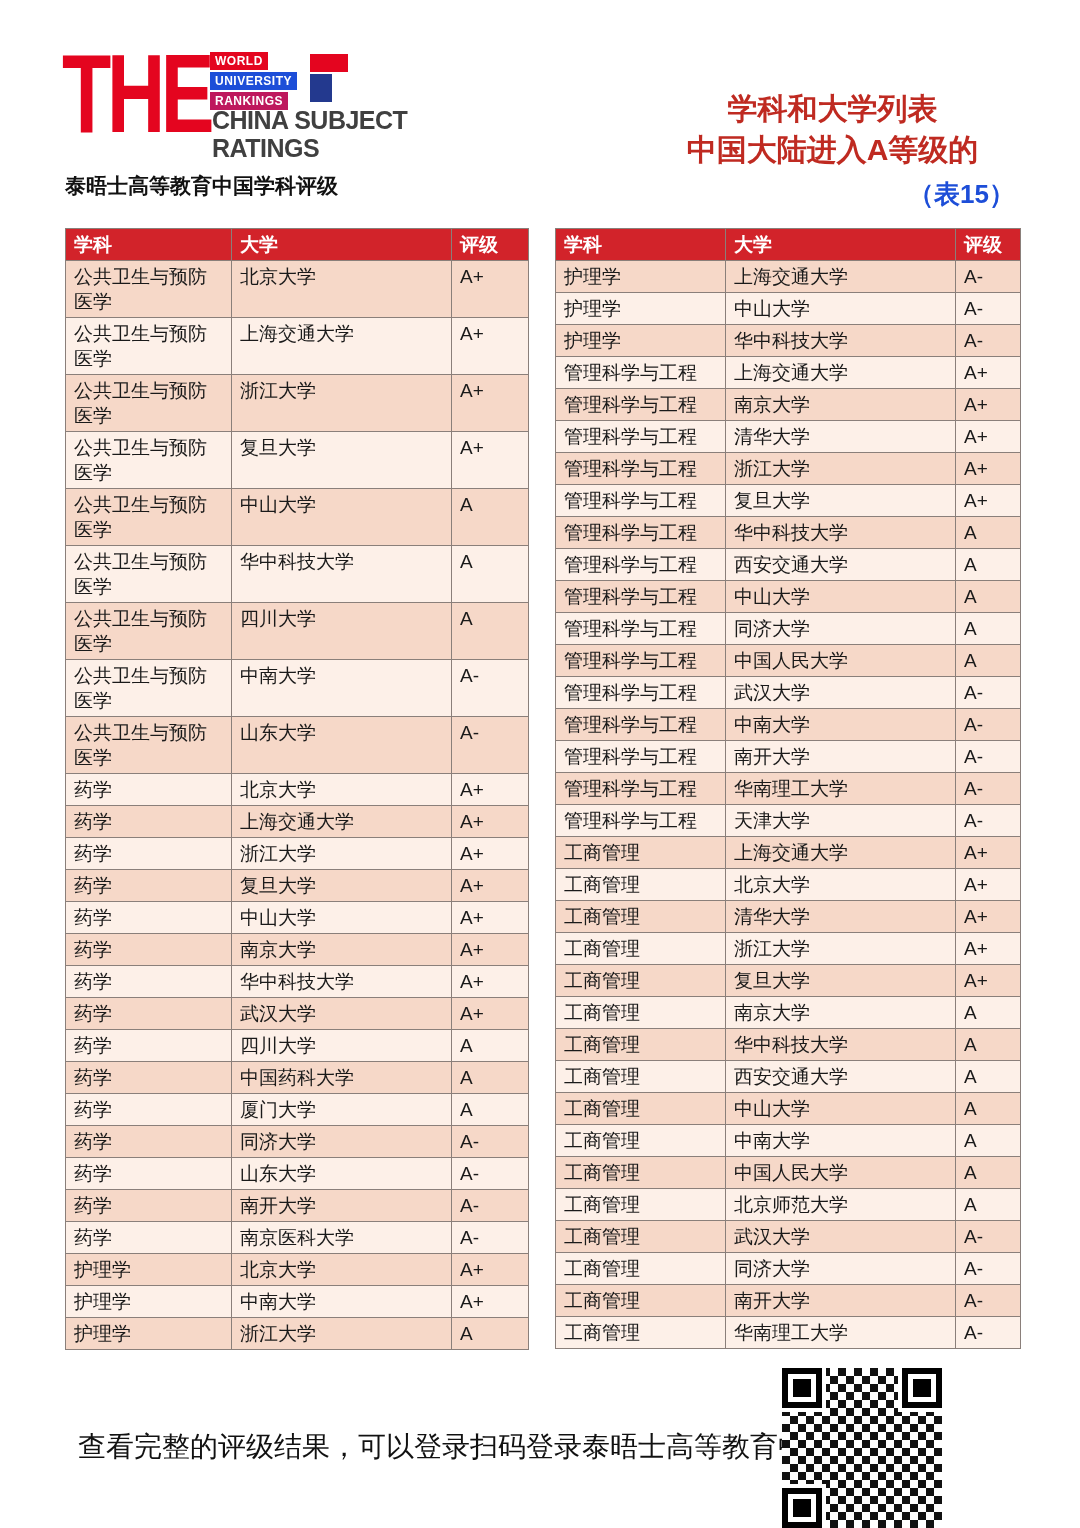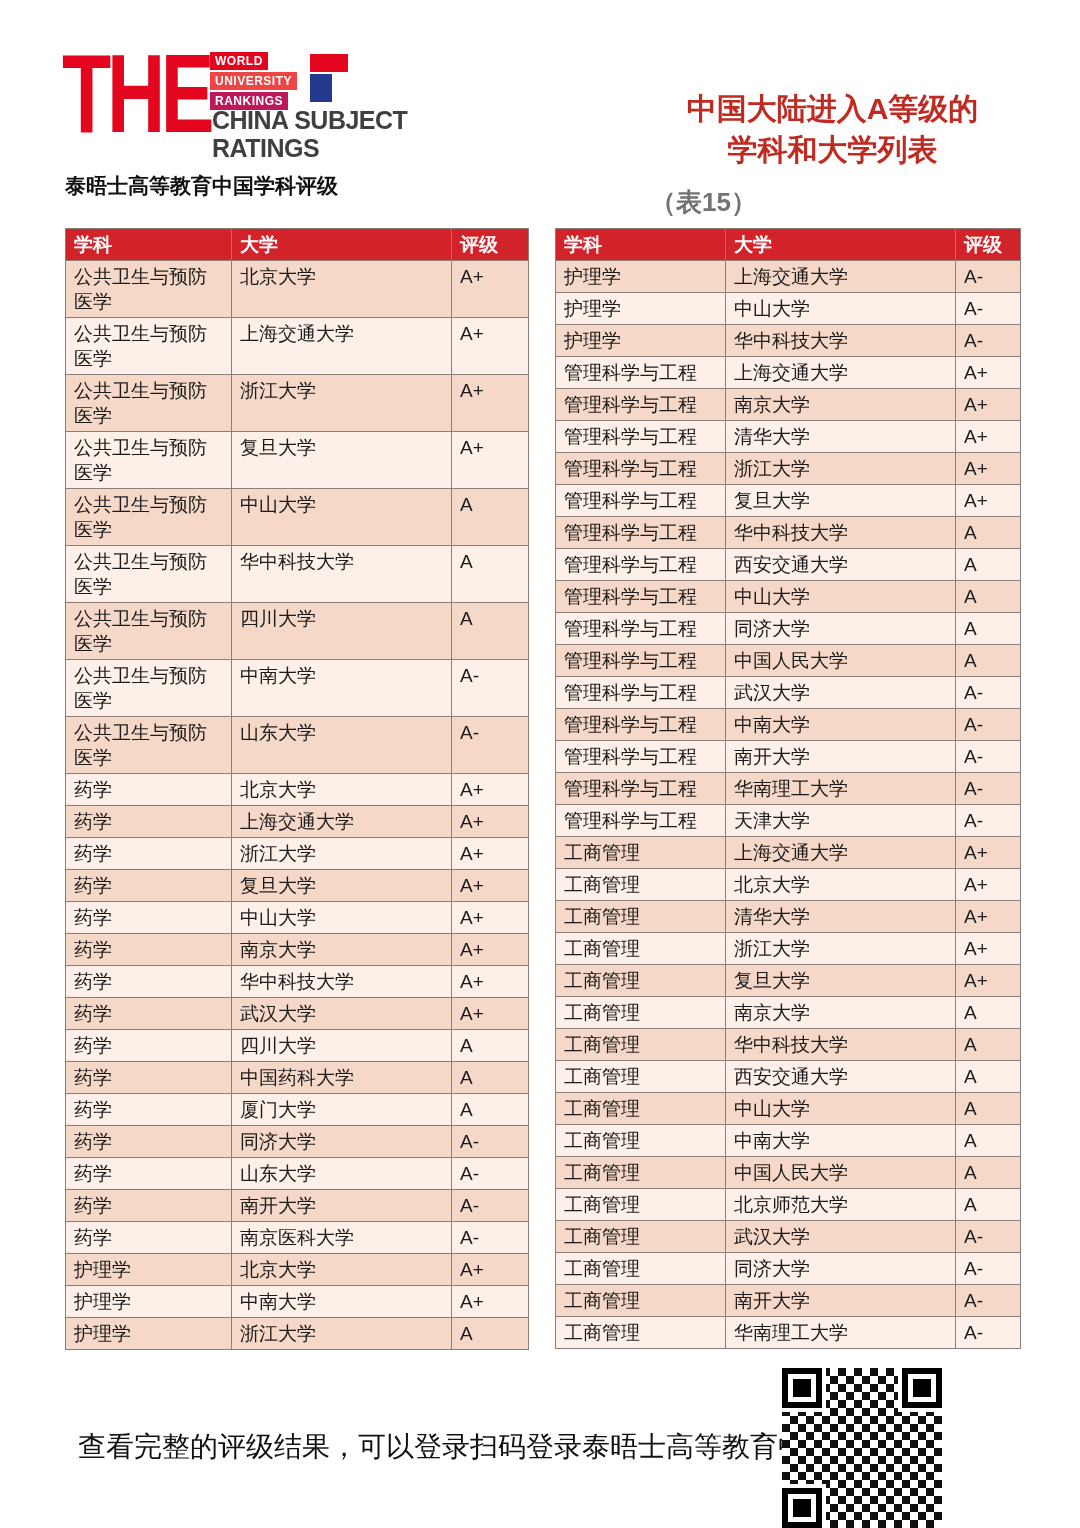--- a/index.html
+++ b/index.html
@@ -10,33 +10,33 @@
   .the-word {
     position: absolute; left: 62px; top: 44px;
     font-size: 112px; line-height: 100px; font-weight: 800;
     color: #e4051f; letter-spacing: -6px;
     transform: scaleX(0.72); transform-origin: left top;
   }
   .logo-tags { position: absolute; left: 210px; top: 52px; width: 160px; }
   .tag { display: table; color: #fff; font-size: 12px; font-weight: 700;
          letter-spacing: 0.5px; padding: 2px 5px; margin-bottom: 2px; }
   .tag-world { background: #e4051f; }
-  .tag-university { background: #ef4444; }
+  .tag-university { background: #1d4ed8; }
   .tag-rankings { background: #be185d; }
   .flag-red  { position: absolute; left: 100px; top: 2px;  width: 38px; height: 18px; background: #e4051f; }
   .flag-blue { position: absolute; left: 100px; top: 22px; width: 22px; height: 28px; background: #23398e; }
   .china-subject-lines { position: absolute; left: 212px; top: 106px; color: #404040;
     font-size: 25px; line-height: 28px; font-weight: 700; letter-spacing: -0.5px; }
   .logo-subtitle { position: absolute; left: 65px; top: 172px;
     font-size: 21px; font-weight: 700; color: #111; }
 
   
   .title-block { position: absolute; left: 650px; top: 88px; width: 365px; }
   .title-line { text-align: center; color: #bf2a21; font-size: 30px; line-height: 41px; font-weight: 700; }
-  .table-number { text-align: left; color: #737373; font-size: 26px; line-height: 34px; font-weight: 600; margin-top: 15px; }
+  .table-number { text-align: right; color: #1d4ed8; font-size: 26px; line-height: 34px; font-weight: 600; margin-top: 7px; }
 
   
   table { border-collapse: collapse; table-layout: fixed; position: absolute; padding-left: 29px; }
   .table-left  { left: 65px;  top: 228px; width: 463px; }
   .table-right { left: 555px; top: 228px; width: 465px; }
   th, td { border: 1px solid #8a7f7a; padding: 3px 8px; font-size: 19px;
            line-height: 25px; text-align: left; vertical-align: top; overflow: hidden; }
   thead th { background: #d2232a; color: #ffffff; font-weight: 700; }
   tbody tr:nth-of-type(odd)  { background: #f6d8c8; }
   tbody tr:nth-of-type(even) { background: #fdf0e8; }
@@ -66,22 +66,22 @@
     <div class="flag-red"></div>
     <div class="flag-blue"></div>
   </div>
   <div class="china-subject-lines">
     <div>CHINA SUBJECT</div>
     <div>RATINGS</div>
   </div>
   <div class="logo-subtitle">泰晤士高等教育中国学科评级</div>
 
   <div class="title-block">
+    <div class="title-line">学科和大学列表</div>
     <div class="title-line">中国大陆进入A等级的</div>
-    <div class="title-line">学科和大学列表</div>
     <div class="table-number">（表15）</div>
   </div>
 
   <table class="table-left">
     <colgroup>
         <col style="width:166px">
         <col style="width:220px">
         <col style="width:77px">
       </colgroup>
     <thead>

